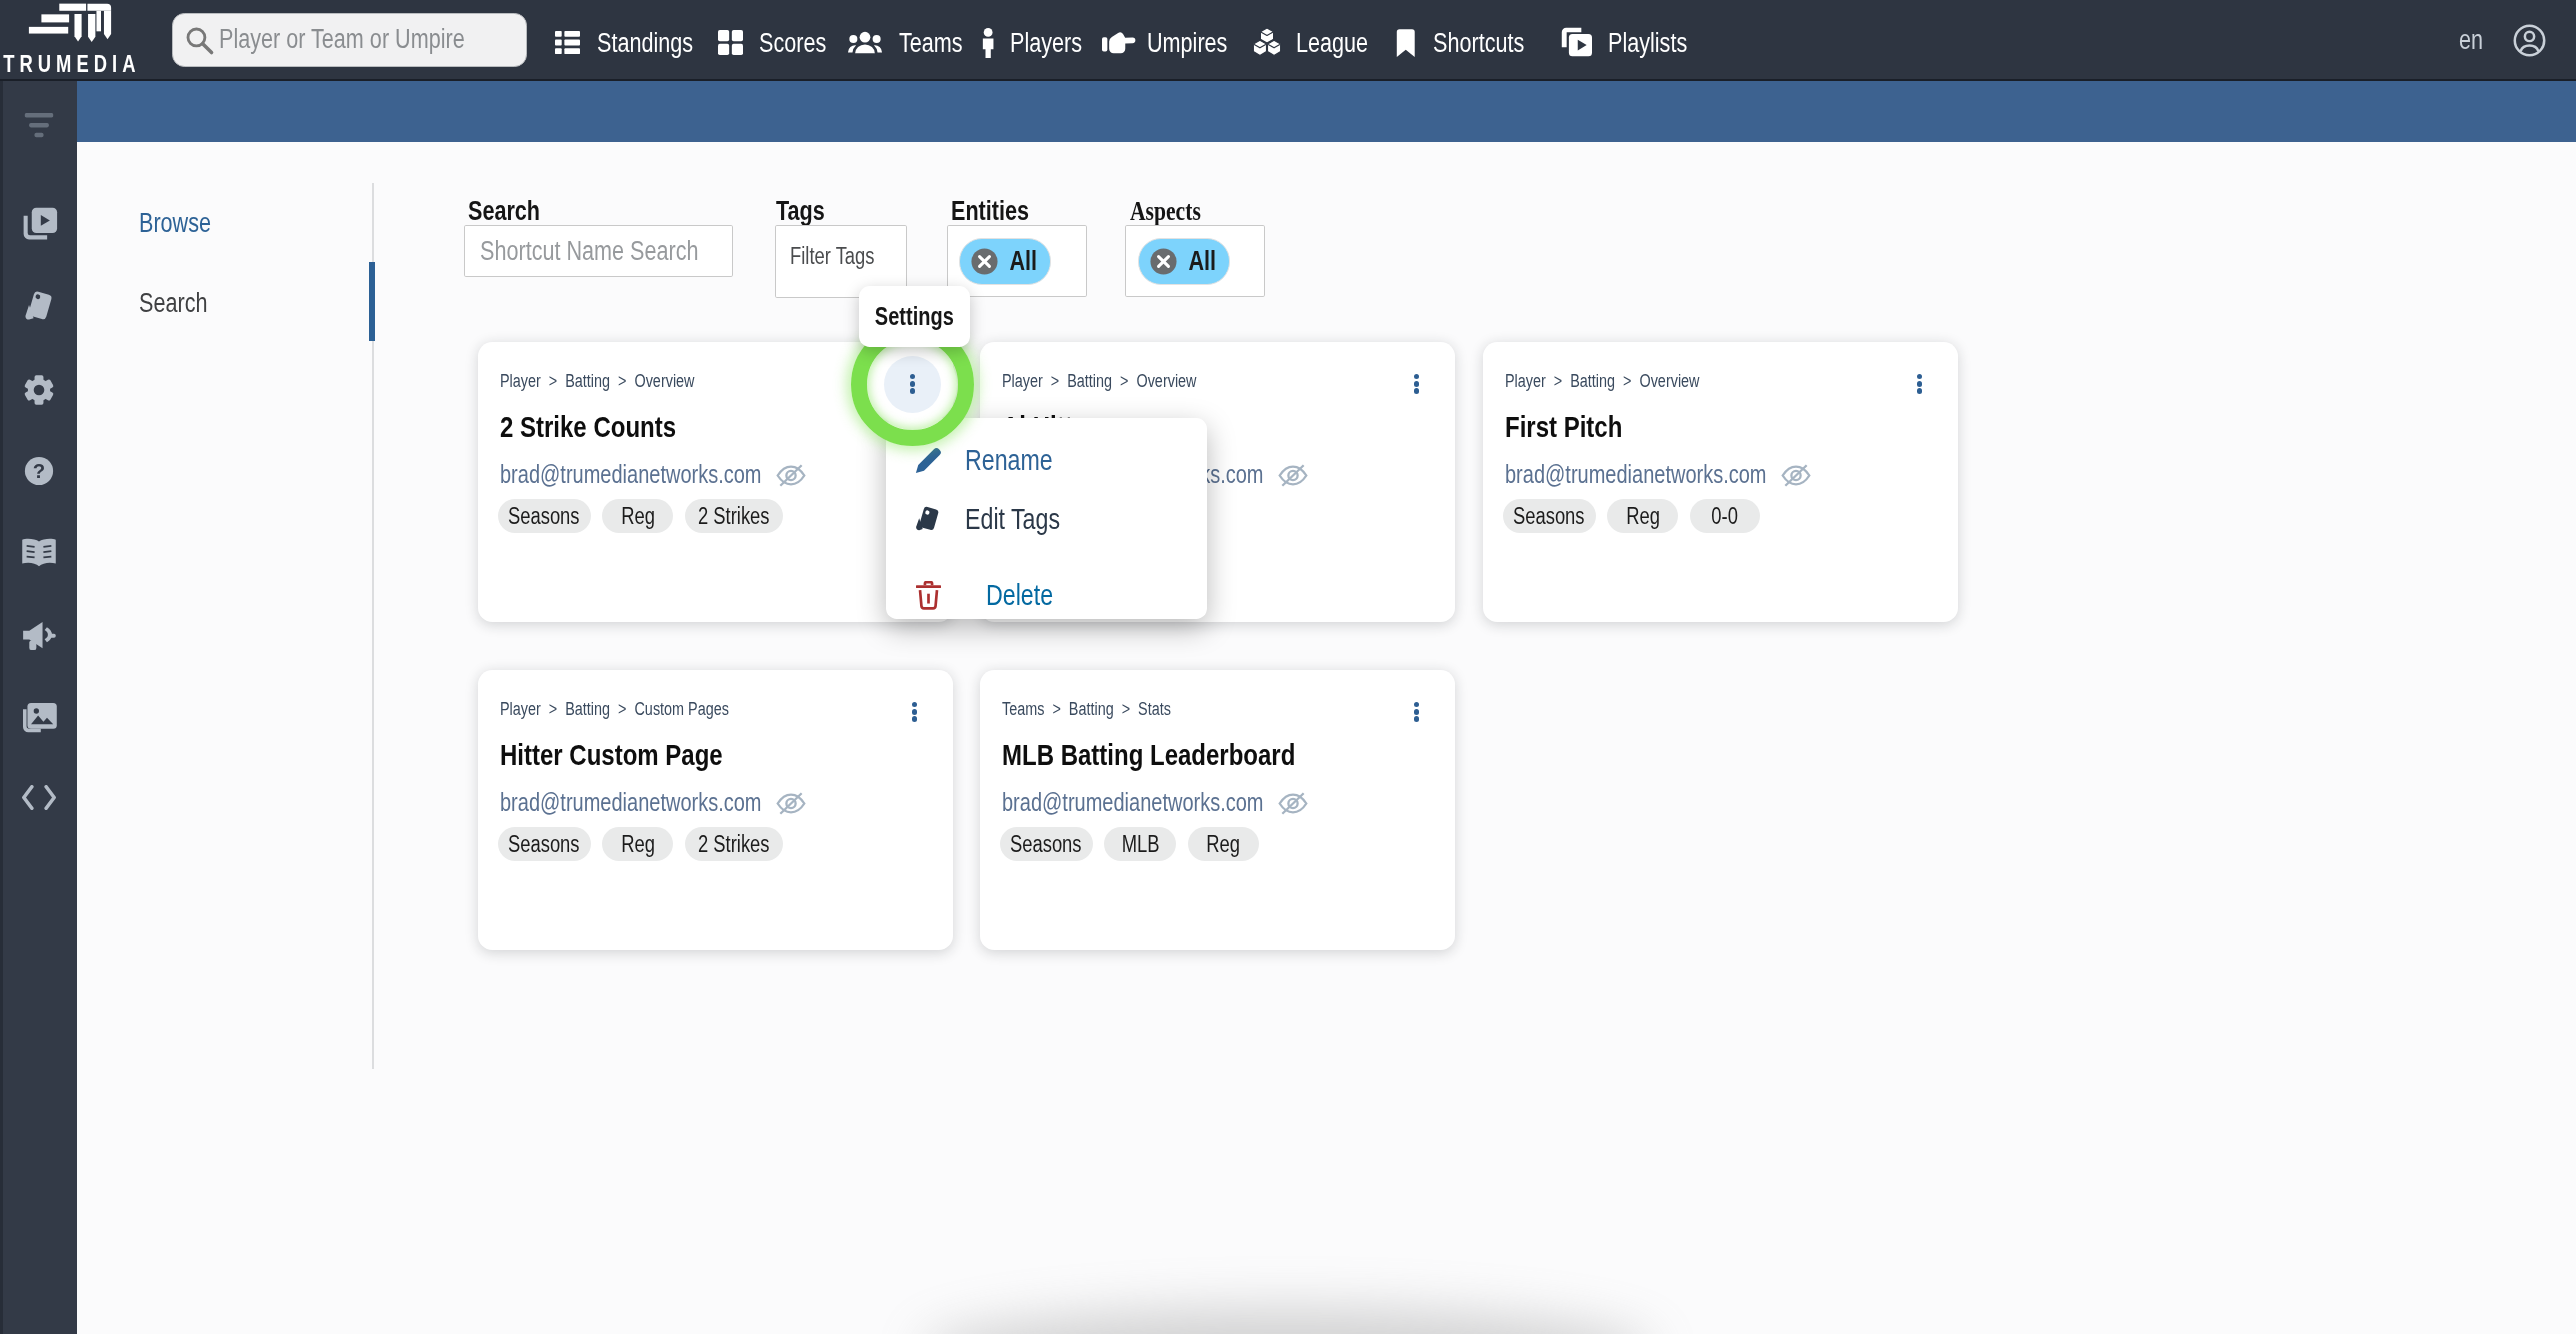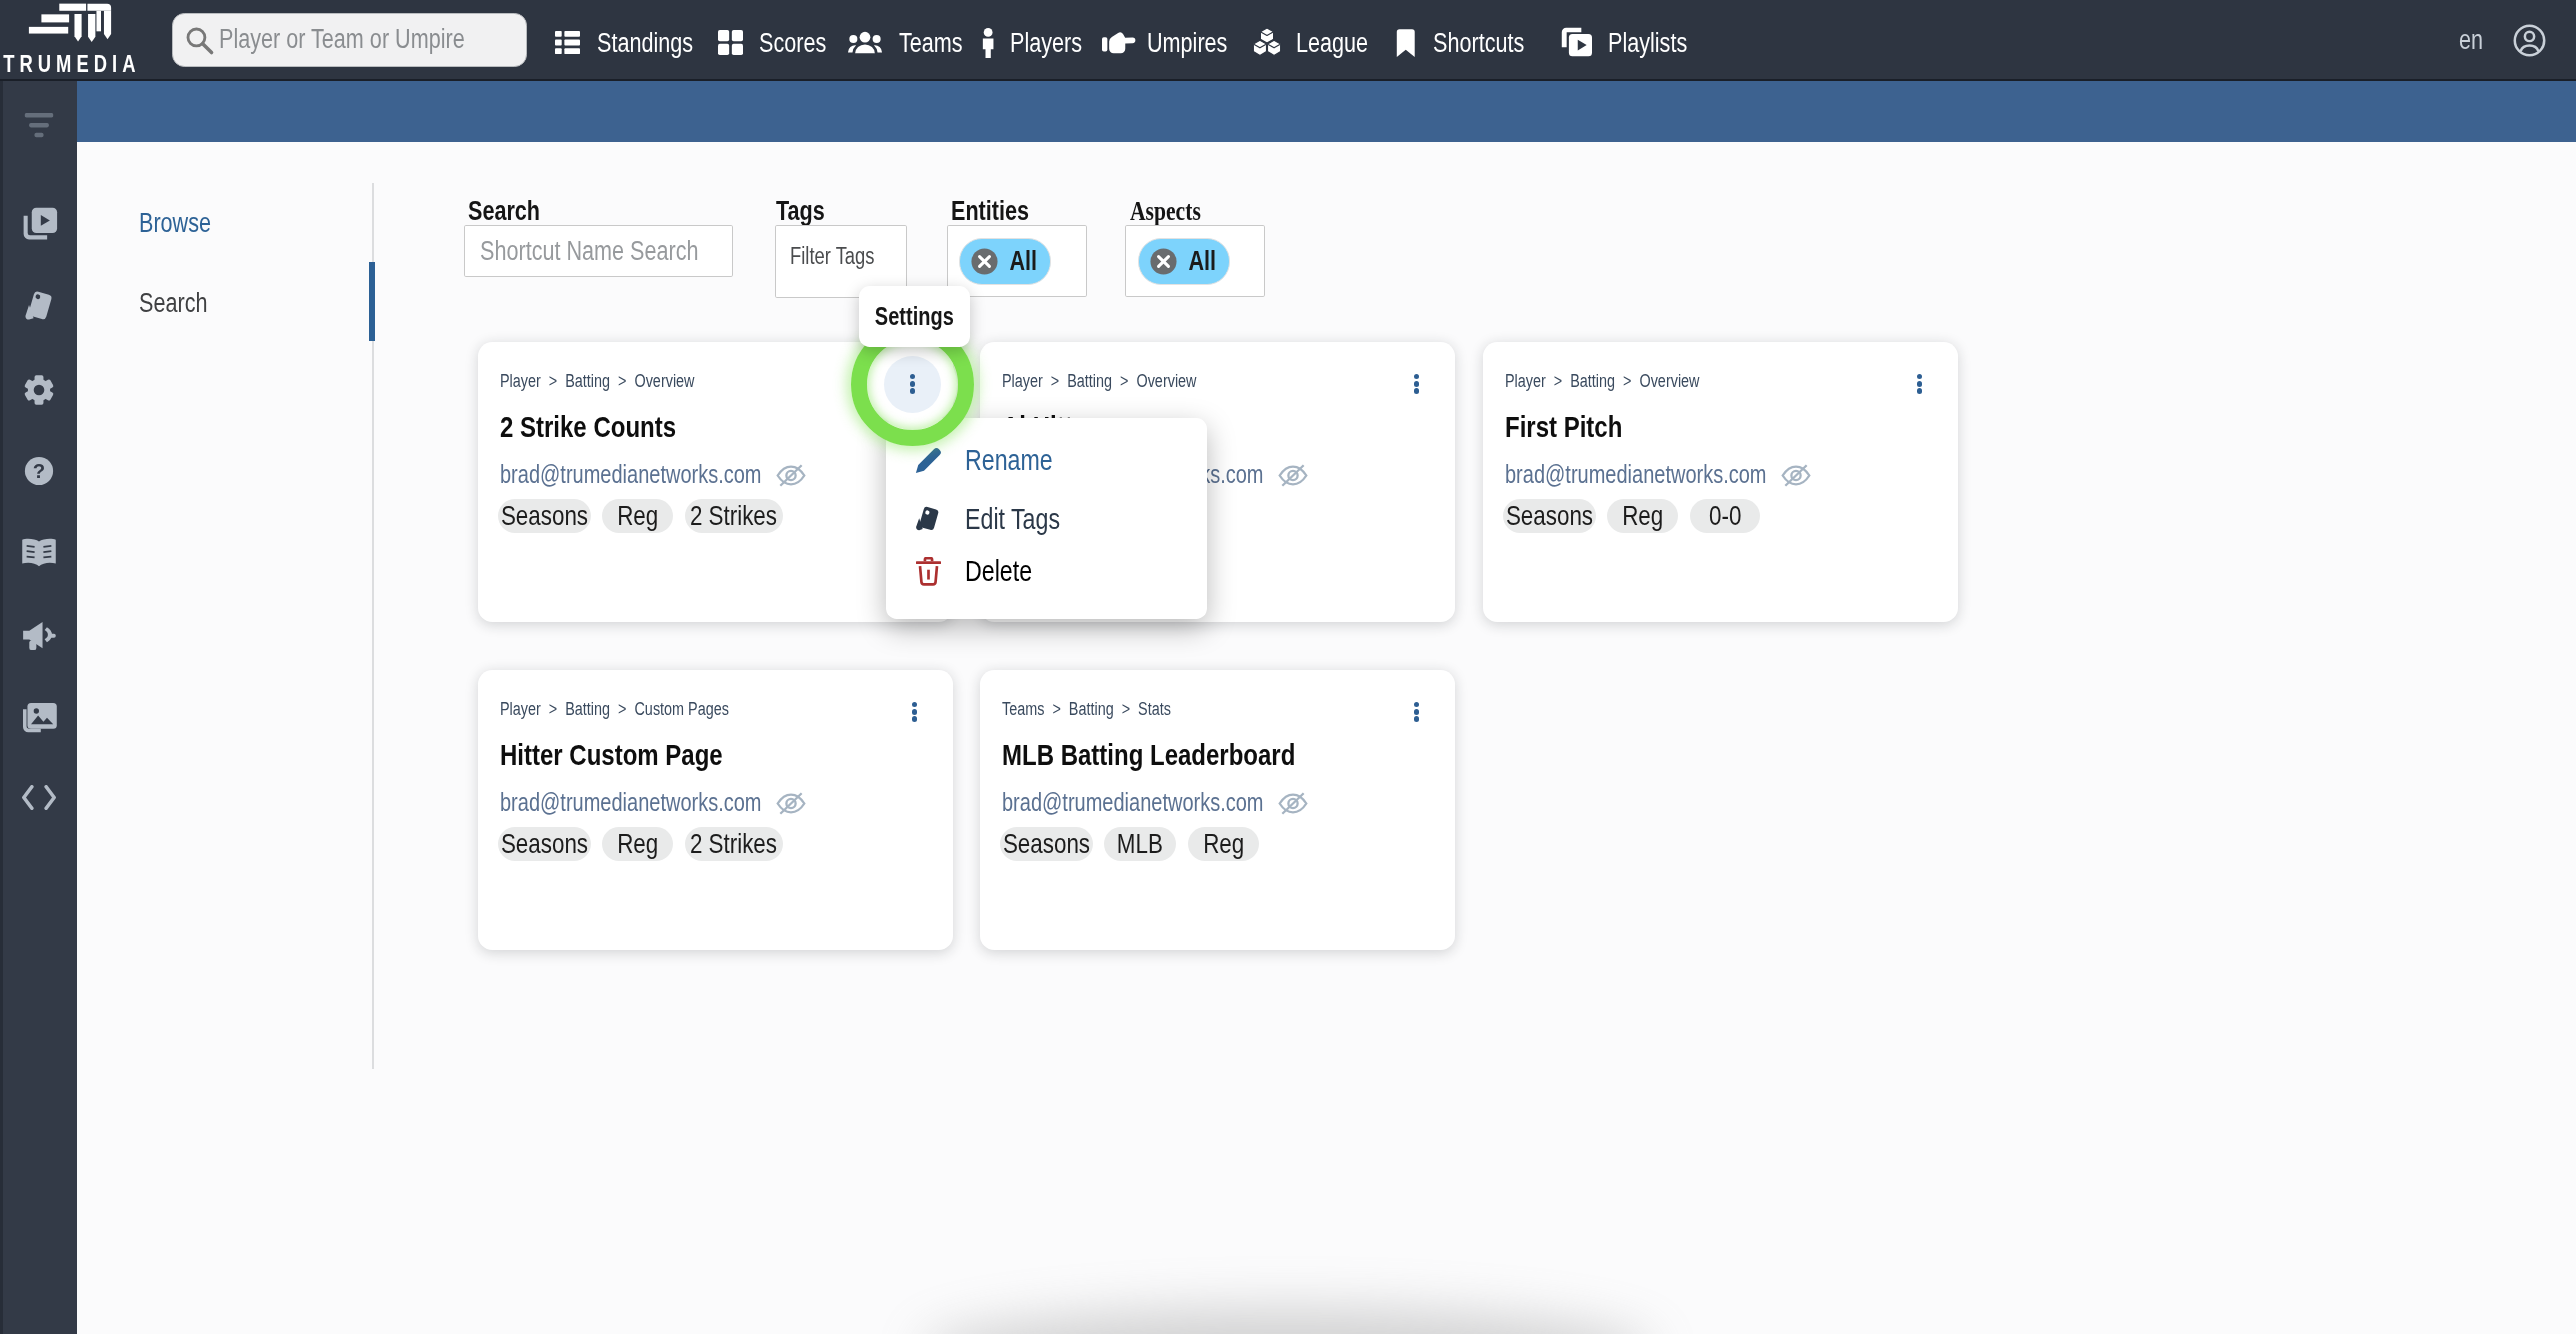--- a/index.html
+++ b/index.html
@@ -8,21 +8,21 @@
 .abs { position:absolute; }
 .flex { display:flex; align-items:center; }
 .tx { display:inline-block; transform:scaleX(.8); transform-origin:0 50%; white-space:pre; }
 .txc { display:inline-block; transform:scaleX(.8); transform-origin:50% 50%; white-space:pre; }
 .navtext { font-size:27px; color:#fff; }
 .card { position:absolute; width:475px; height:280px; background:#fff; border-radius:14.3px; box-shadow:0 2.7px 12.5px rgba(30,35,40,.18); }
 .crumb { position:absolute; left:21.5px; top:21.5px; height:36px; display:flex; align-items:center; font-size:18px; color:#3a4a5e; }
 .ctitle { position:absolute; left:21.5px; top:66px; height:38px; display:flex; align-items:center; font-size:30px; font-weight:bold; color:#0e0e0e; }
 .cmail { position:absolute; left:21.5px; top:116px; height:32px; display:flex; align-items:center; font-size:25px; color:#5b7191; }
 .pillrow { position:absolute; left:19.7px; top:157px; height:34px; display:flex; }
-.pill { height:34px; border-radius:17px; background:#e9eaea; color:#1c1c1c; font-size:28px; display:flex; align-items:center; justify-content:center; margin-right:11.6px; }
+.pill { height:34px; border-radius:17px; background:#e9eaea; color:#1c1c1c; font-size:23px; display:flex; align-items:center; justify-content:center; margin-right:11.6px; }
 .dots { position:absolute; width:7.2px; }
 .dot { width:5.4px; height:5.4px; border-radius:50%; background:#2d5e92; margin:0 auto 1.8px; }
 .mitem { position:absolute; left:0; width:321px; height:59px; display:flex; align-items:center; padding-left:27px; font-size:29px; }
 .mic { width:30px; display:flex; justify-content:center; margin-right:21.5px; }
 .inlabel { font-size:27px; font-weight:bold; color:#151515; }
 .chip { position:absolute; width:92px; height:47px; border-radius:23px; background:#7dd3fc; border:1.8px solid #e2e2e2; display:flex; align-items:center; padding-left:10.7px; }
 .chip .al { font-size:27px; font-weight:bold; color:#1b1b1b; margin-left:8px; }
 .sideic { position:absolute; left:39px; transform:translateX(-50%); }
 </style>
 </head>
@@ -456,21 +456,21 @@
         <svg width="30" height="30" viewBox="0 0 34 34">
           <g transform="rotate(16 17 17)">
             <rect x="9" y="3" width="17" height="24" rx="3.5" fill="#2b3848"></rect>
             <circle cx="14" cy="9" r="2.4" fill="#fff"></circle>
           </g>
           <path d="M7,15 l-3.5,10 a3.5,3.5 0 0 0 3.5,3.5 l4,-1.2 z" fill="#2b3848"></path>
         </svg>
       </span>
     <span class="tx">Edit Tags</span>
   </div>
-  <div class="mitem" style="top:124px; color:#000000;">
+  <div class="mitem" style="top:148px; color:#0369a1;gap:21px;">
     <span class="mic">
         <svg width="25" height="29" viewBox="0 0 28 32">
           <g fill="none" stroke="#ac3030" stroke-width="3">
             <path d="M10,4.5 v-2 a1.5,1.5 0 0 1 1.5,-1.5 h5 a1.5,1.5 0 0 1 1.5,1.5 v2"></path>
             <line x1="1" y1="6" x2="27" y2="6" stroke-linecap="round"></line>
             <path d="M4.5,10 l1.6,18 a2.8,2.8 0 0 0 2.8,2.5 h10.2 a2.8,2.8 0 0 0 2.8,-2.5 l1.6,-18"></path>
             <line x1="14" y1="14" x2="14" y2="25"></line>
           </g>
         </svg>
       </span>

